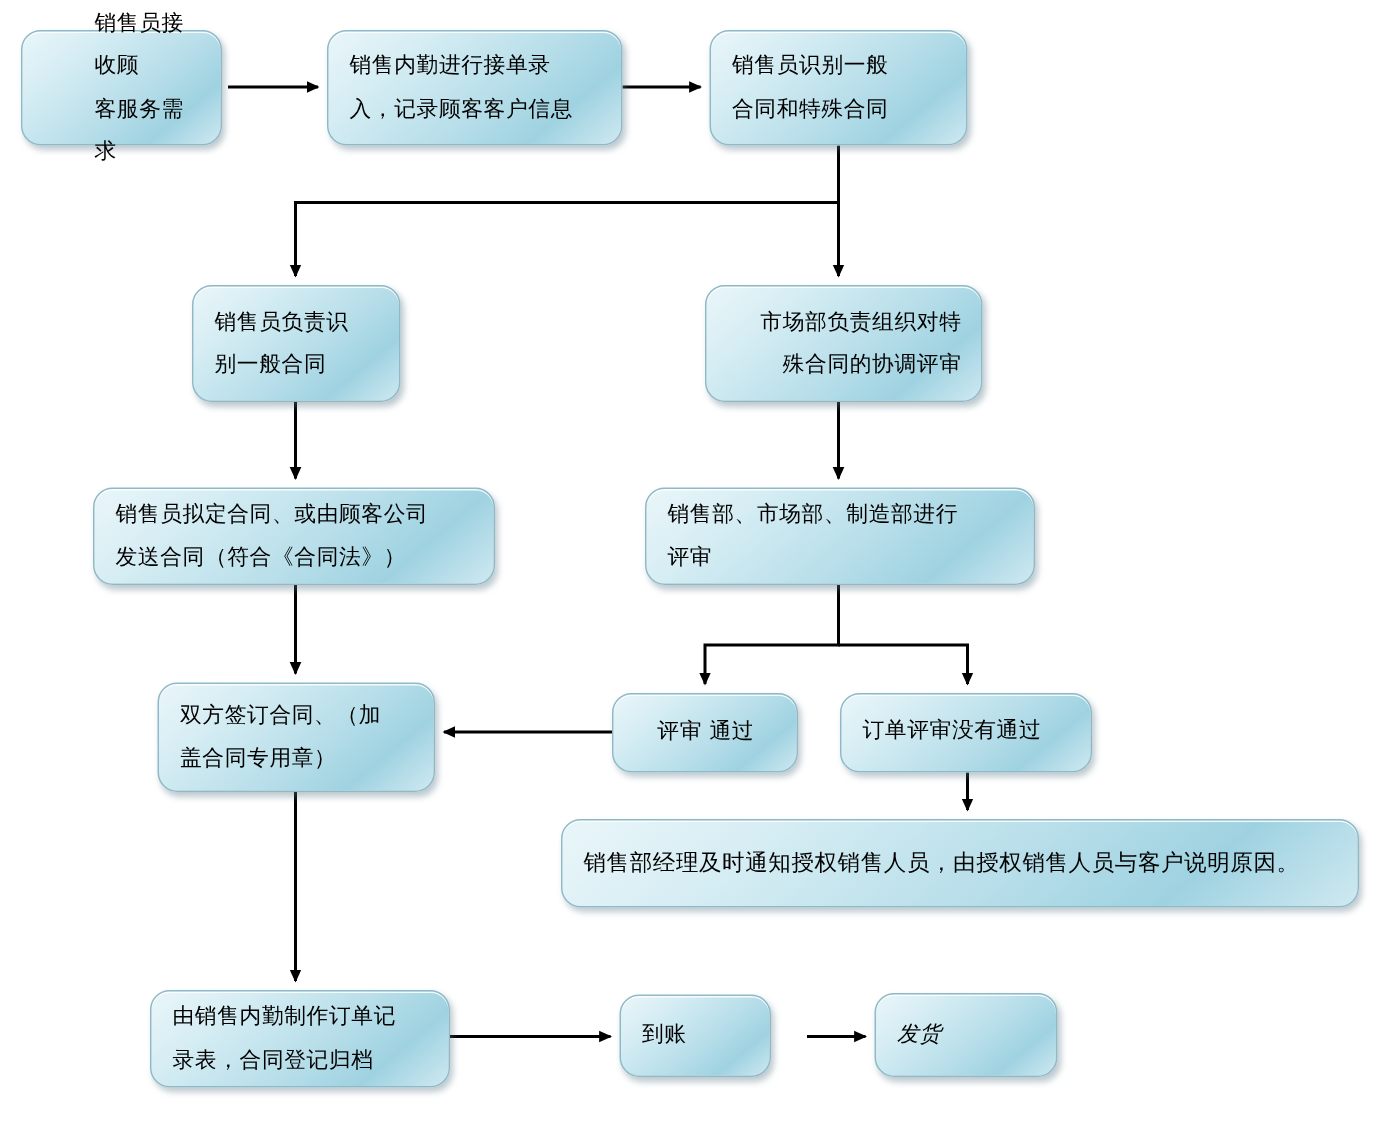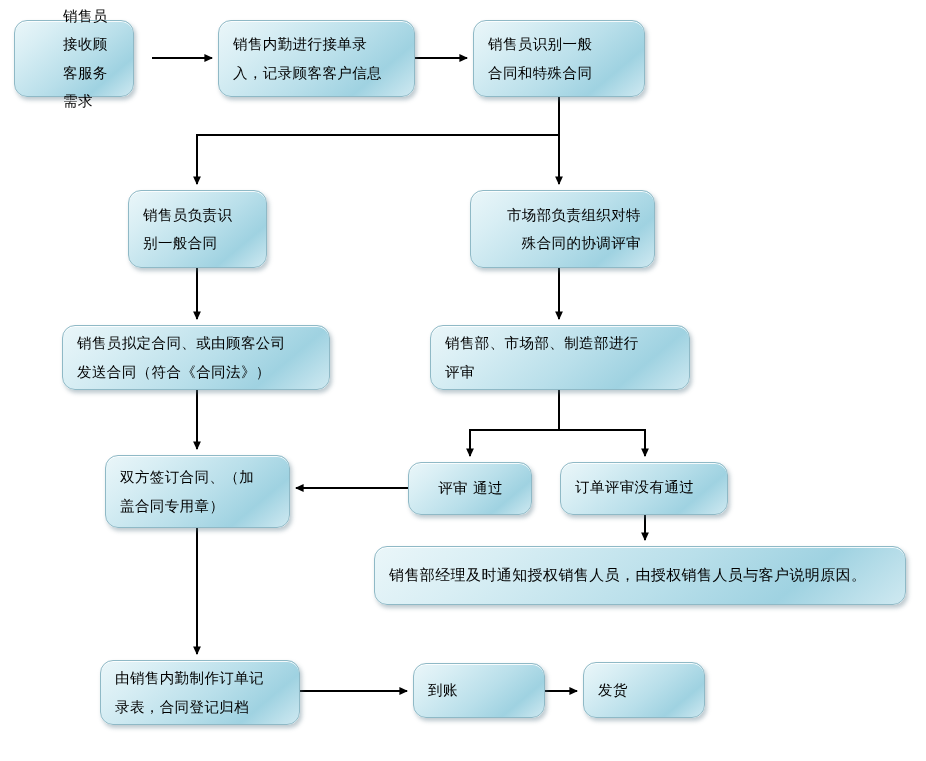--- a/index.html
+++ b/index.html
@@ -81,37 +81,37 @@
       <polyline points="197,390 197,449" fill="none" stroke="#000000" stroke-width="2" stroke-linejoin="miter" marker-end="url(#arrowhead)"></polyline>
       <polyline points="559,390 559,430 470,430 470,456" fill="none" stroke="#000000" stroke-width="2" stroke-linejoin="miter" marker-end="url(#arrowhead)"></polyline>
       <polyline points="559,430 645,430 645,456" fill="none" stroke="#000000" stroke-width="2" stroke-linejoin="miter" marker-end="url(#arrowhead)"></polyline>
       <polyline points="408,488 296,488" fill="none" stroke="#000000" stroke-width="2" stroke-linejoin="miter" marker-end="url(#arrowhead)"></polyline>
       <polyline points="645,515 645,540" fill="none" stroke="#000000" stroke-width="2" stroke-linejoin="miter" marker-end="url(#arrowhead)"></polyline>
       <polyline points="197,528 197,654" fill="none" stroke="#000000" stroke-width="2" stroke-linejoin="miter" marker-end="url(#arrowhead)"></polyline>
       <polyline points="300,691 407,691" fill="none" stroke="#000000" stroke-width="2" stroke-linejoin="miter" marker-end="url(#arrowhead)"></polyline>
       <polyline points="538,691 577,691" fill="none" stroke="#000000" stroke-width="2" stroke-linejoin="miter" marker-end="url(#arrowhead)"></polyline>
     </svg>
   <div id="node-layer">
-      <div class="node" style="left: 14px; top: 20px; width: 120px; height: 77px; padding-left: 48px;"><span class="node-text">销售员接收顾
+      <div class="node" style="left: 14px; top: 20px; width: 134px; height: 77px; padding-left: 48px;"><span class="node-text">销售员接收顾
 客服务需求</span></div>
       <div class="node" style="left: 218px; top: 20px; width: 197px; height: 77px;"><span class="node-text">销售内勤进行接单录
 入，记录顾客客户信息</span></div>
       <div class="node" style="left: 473px; top: 20px; width: 172px; height: 77px;"><span class="node-text">销售员识别一般
 合同和特殊合同</span></div>
       <div class="node" style="left: 128px; top: 190px; width: 139px; height: 78px;"><span class="node-text">销售员负责识
 别一般合同</span></div>
       <div class="node" style="left: 470px; top: 190px; width: 185px; height: 78px; text-align: right;"><span class="node-text">市场部负责组织对特
 殊合同的协调评审</span></div>
       <div class="node" style="left: 62px; top: 325px; width: 268px; height: 65px;"><span class="node-text">销售员拟定合同、或由顾客公司
 发送合同（符合《合同法》）</span></div>
       <div class="node" style="left: 430px; top: 325px; width: 260px; height: 65px;"><span class="node-text">销售部、市场部、制造部进行
 评审</span></div>
       <div class="node" style="left: 105px; top: 455px; width: 185px; height: 73px;"><span class="node-text">双方签订合同、（加
 盖合同专用章）</span></div>
       <div class="node single" style="left: 408px; top: 462px; width: 124px; height: 53px; text-align: center;"><span class="node-text">评审 通过</span></div>
       <div class="node single" style="left: 560px; top: 462px; width: 168px; height: 53px; font-family: Liberation Mono, monospace;"><span class="node-text">订单评审没有通过</span></div>
       <div class="node wide-single" style="left: 374px; top: 546px; width: 532px; height: 59px;"><span class="node-text">销售部经理及时通知授权销售人员，由授权销售人员与客户说明原因。</span></div>
       <div class="node" style="left: 100px; top: 660px; width: 200px; height: 65px;"><span class="node-text">由销售内勤制作订单记
 录表，合同登记归档</span></div>
-      <div class="node single" style="left: 413px; top: 663px; width: 132px; height: 55px;"><span class="node-text">到账</span></div>
-      <div class="node single" style="left: 583px; top: 662px; width: 122px; height: 56px;"><span class="node-text">发货</span></div>
+      <div class="node single" style="left: 413px; top: 663px; width: 101px; height: 55px;"><span class="node-text">到账</span></div>
+      <div class="node single" style="left: 583px; top: 662px; width: 122px; height: 56px; font-style: italic;"><span class="node-text">发货</span></div>
     </div>
 </div>
 
 </body></html>

